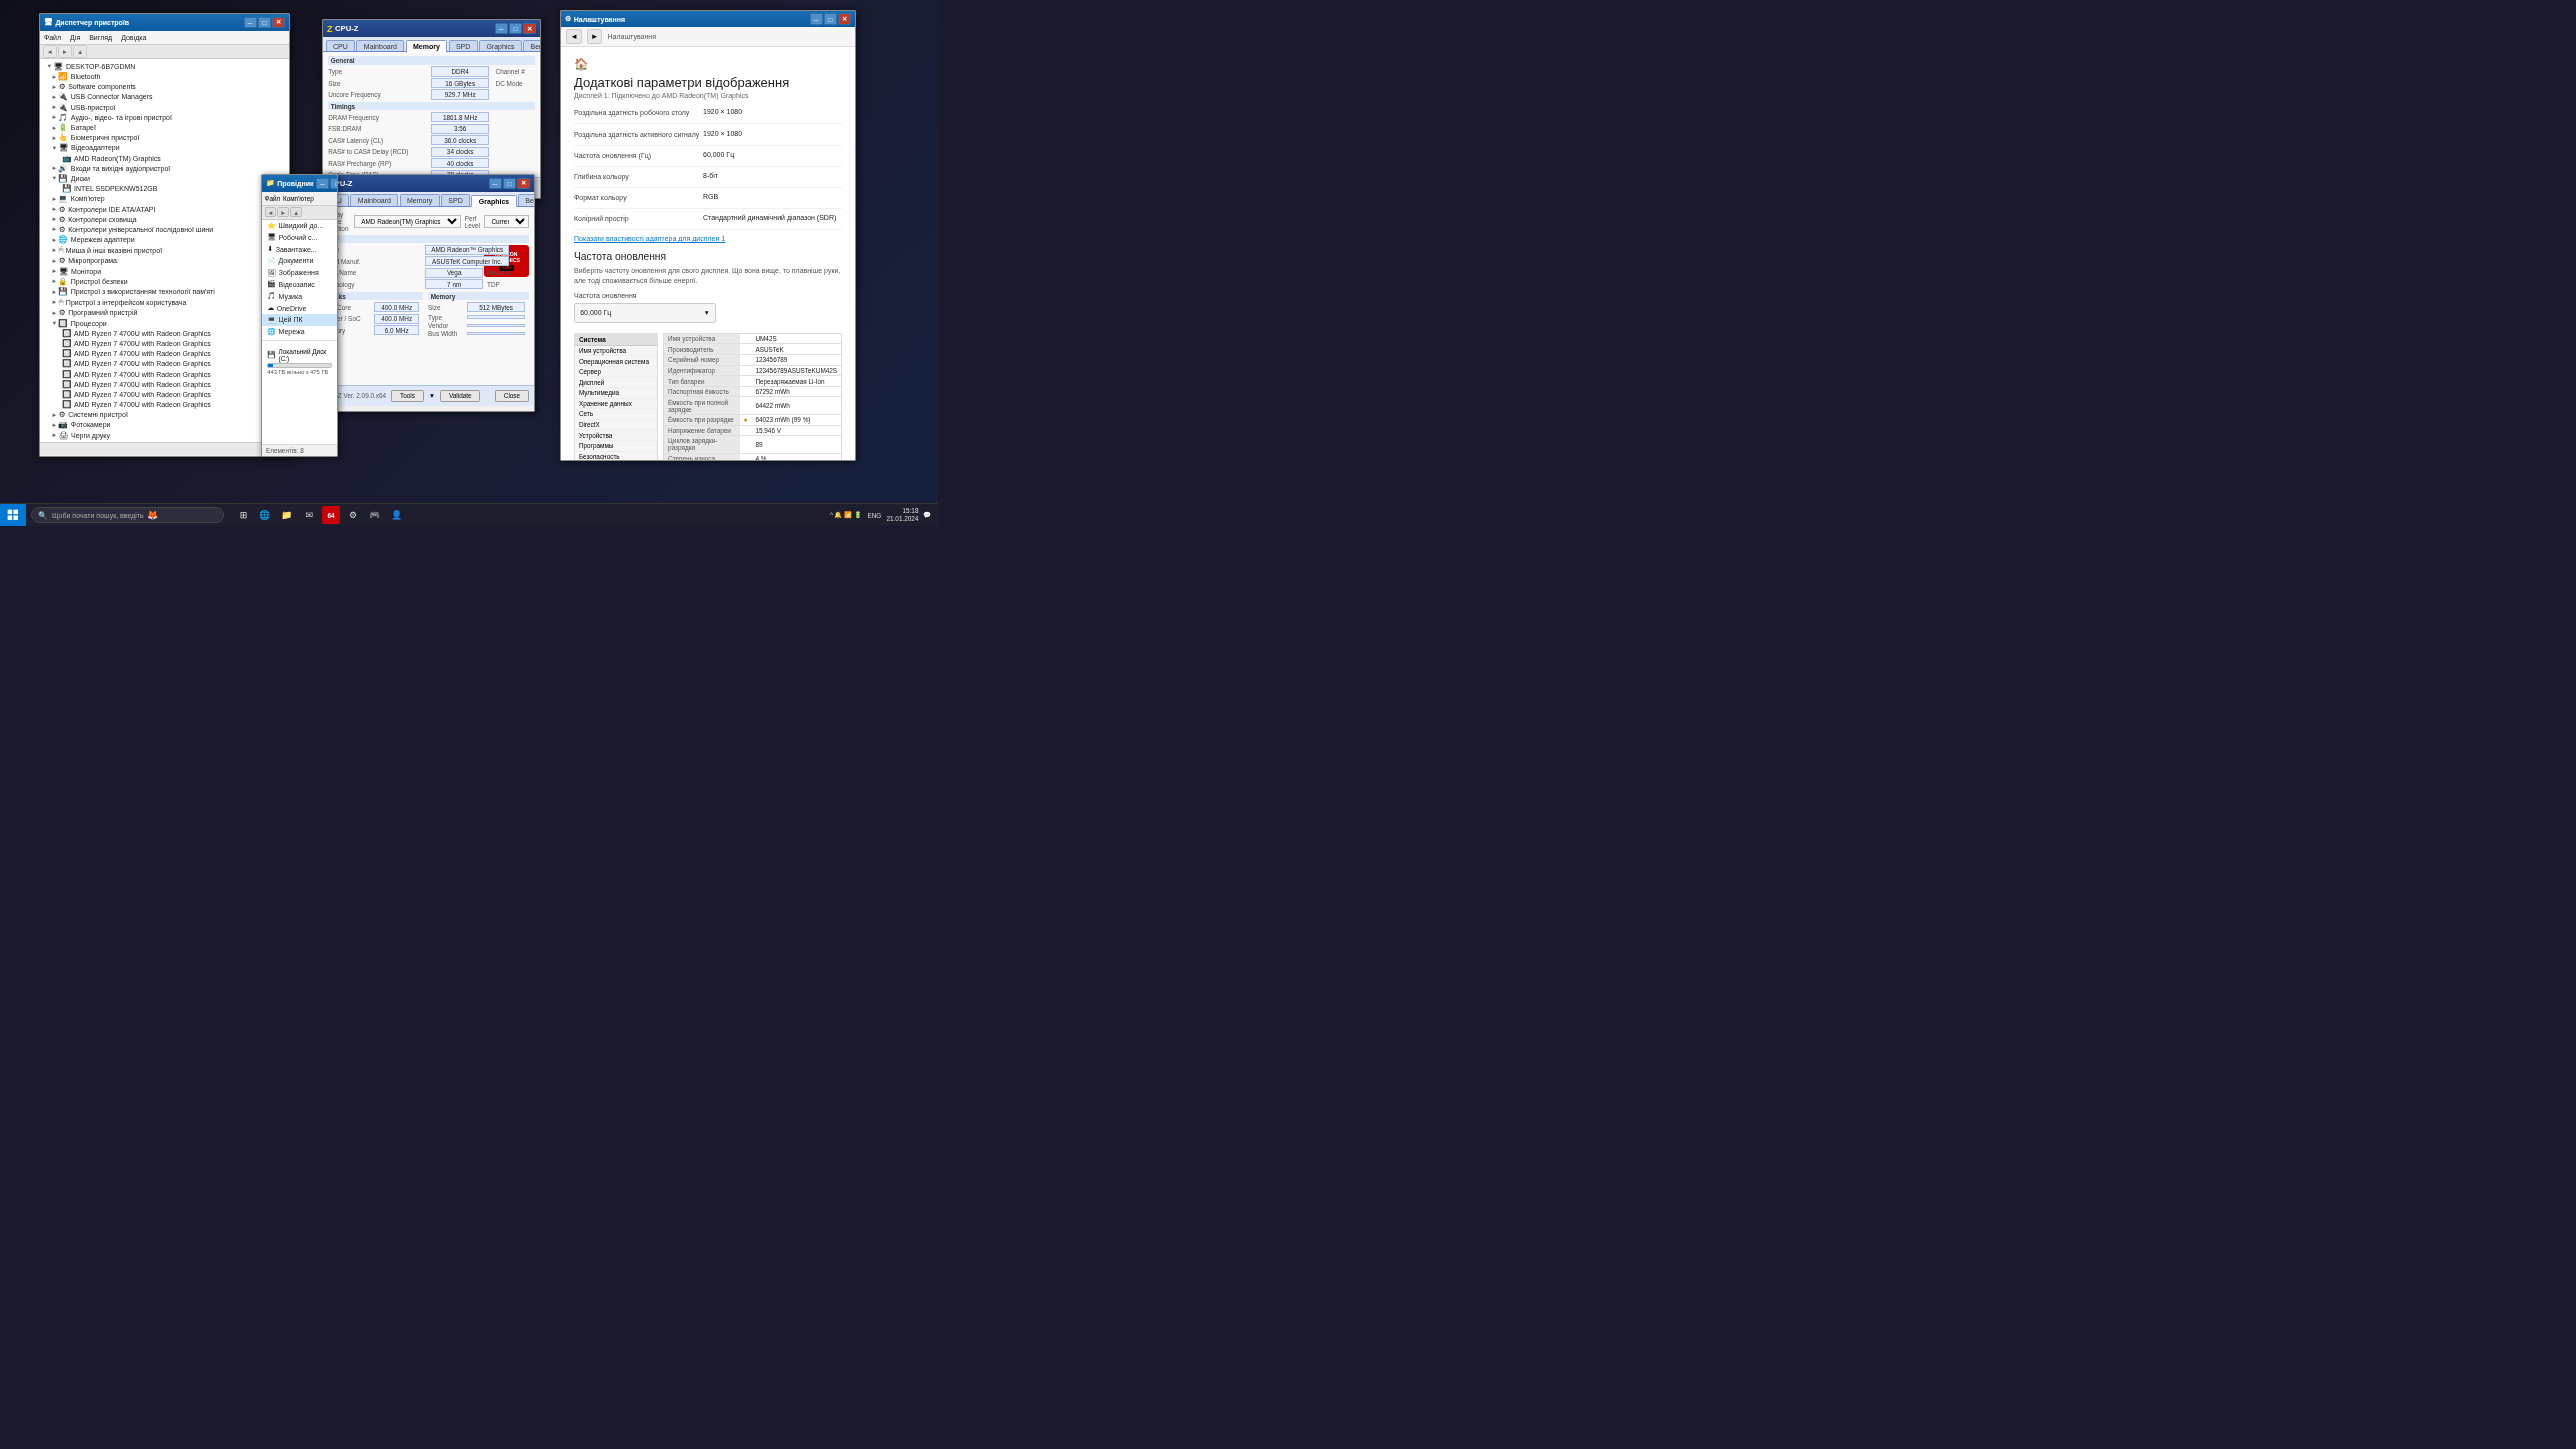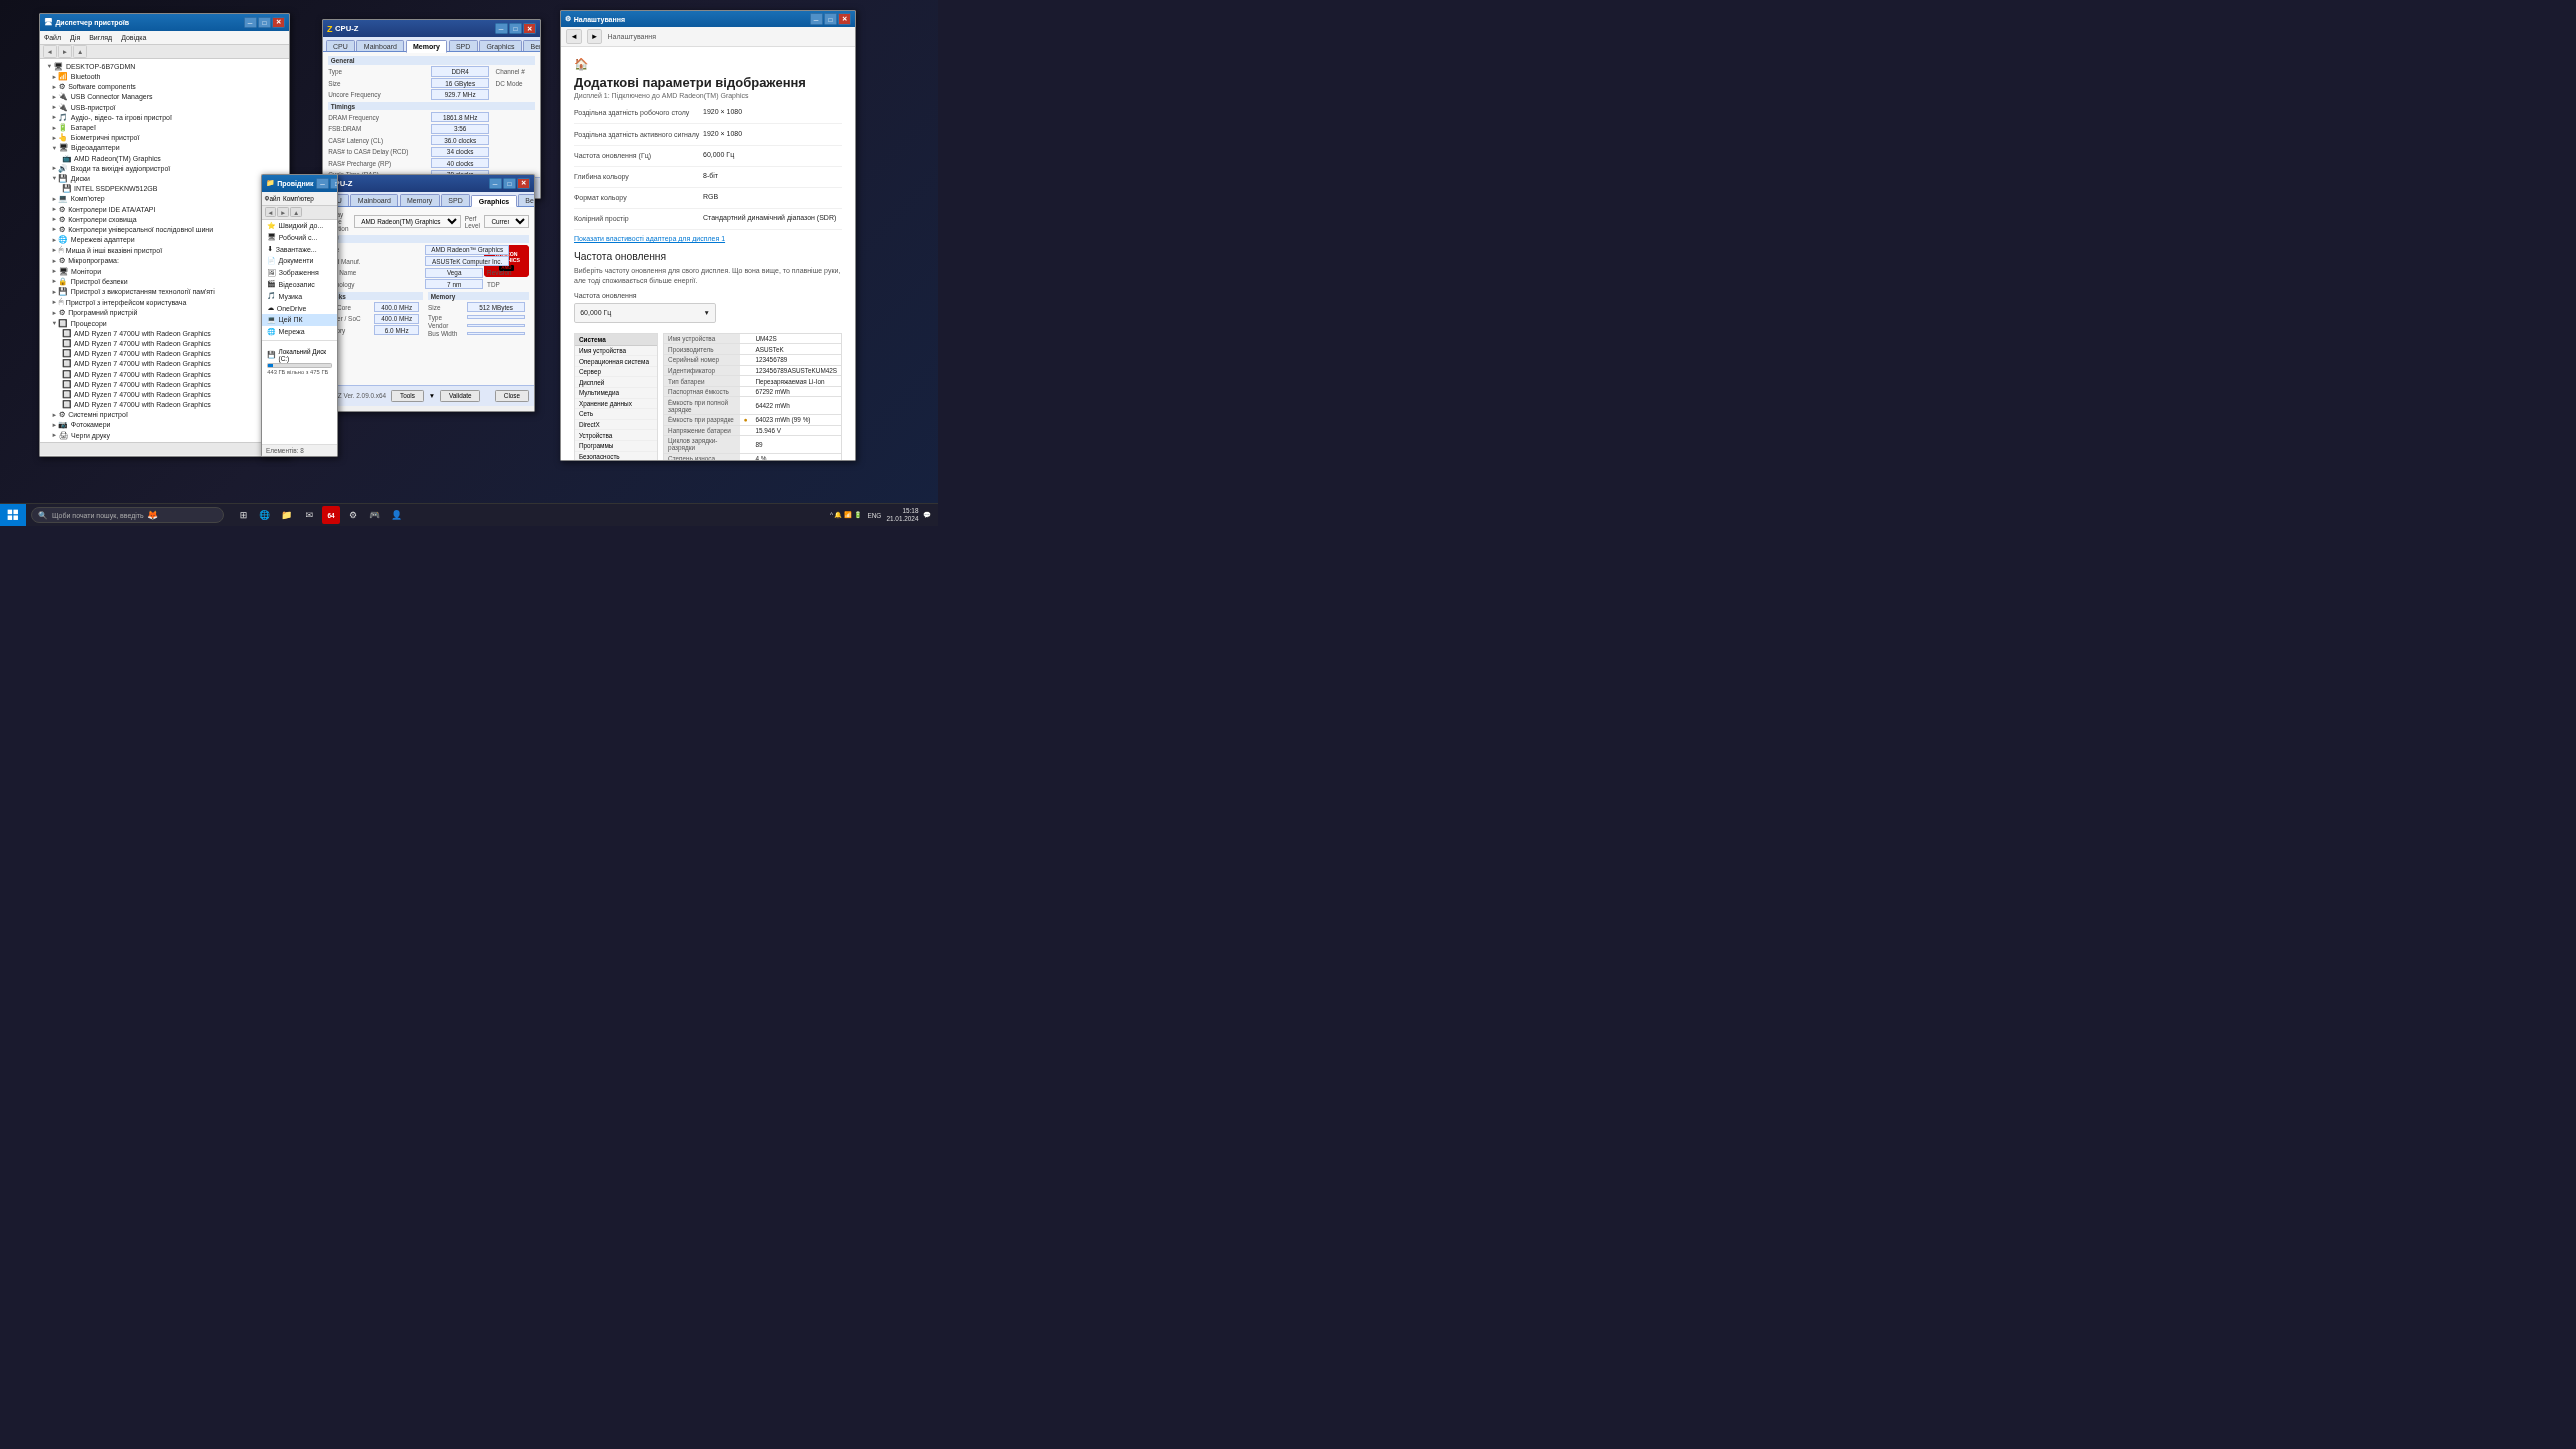--- a/index.html
+++ b/index.html
@@ -358,21 +358,21 @@
       height: calc(100% - 36px);
       overflow-y: auto;
     }
     .ds-home-icon {
       font-size: 11.6px;
       color: #666;
       margin-bottom: 3.9px;
     }
     .ds-title {
       font-size: 13px;
-      font-weight: 700;
+      font-weight: 400;
       color: #222;
       margin-bottom: 2.6px;
     }
     .ds-subtitle {
       font-size: 7px;
       color: #666;
       margin-bottom: 9px;
     }
     .ds-row {
       display: flex;

